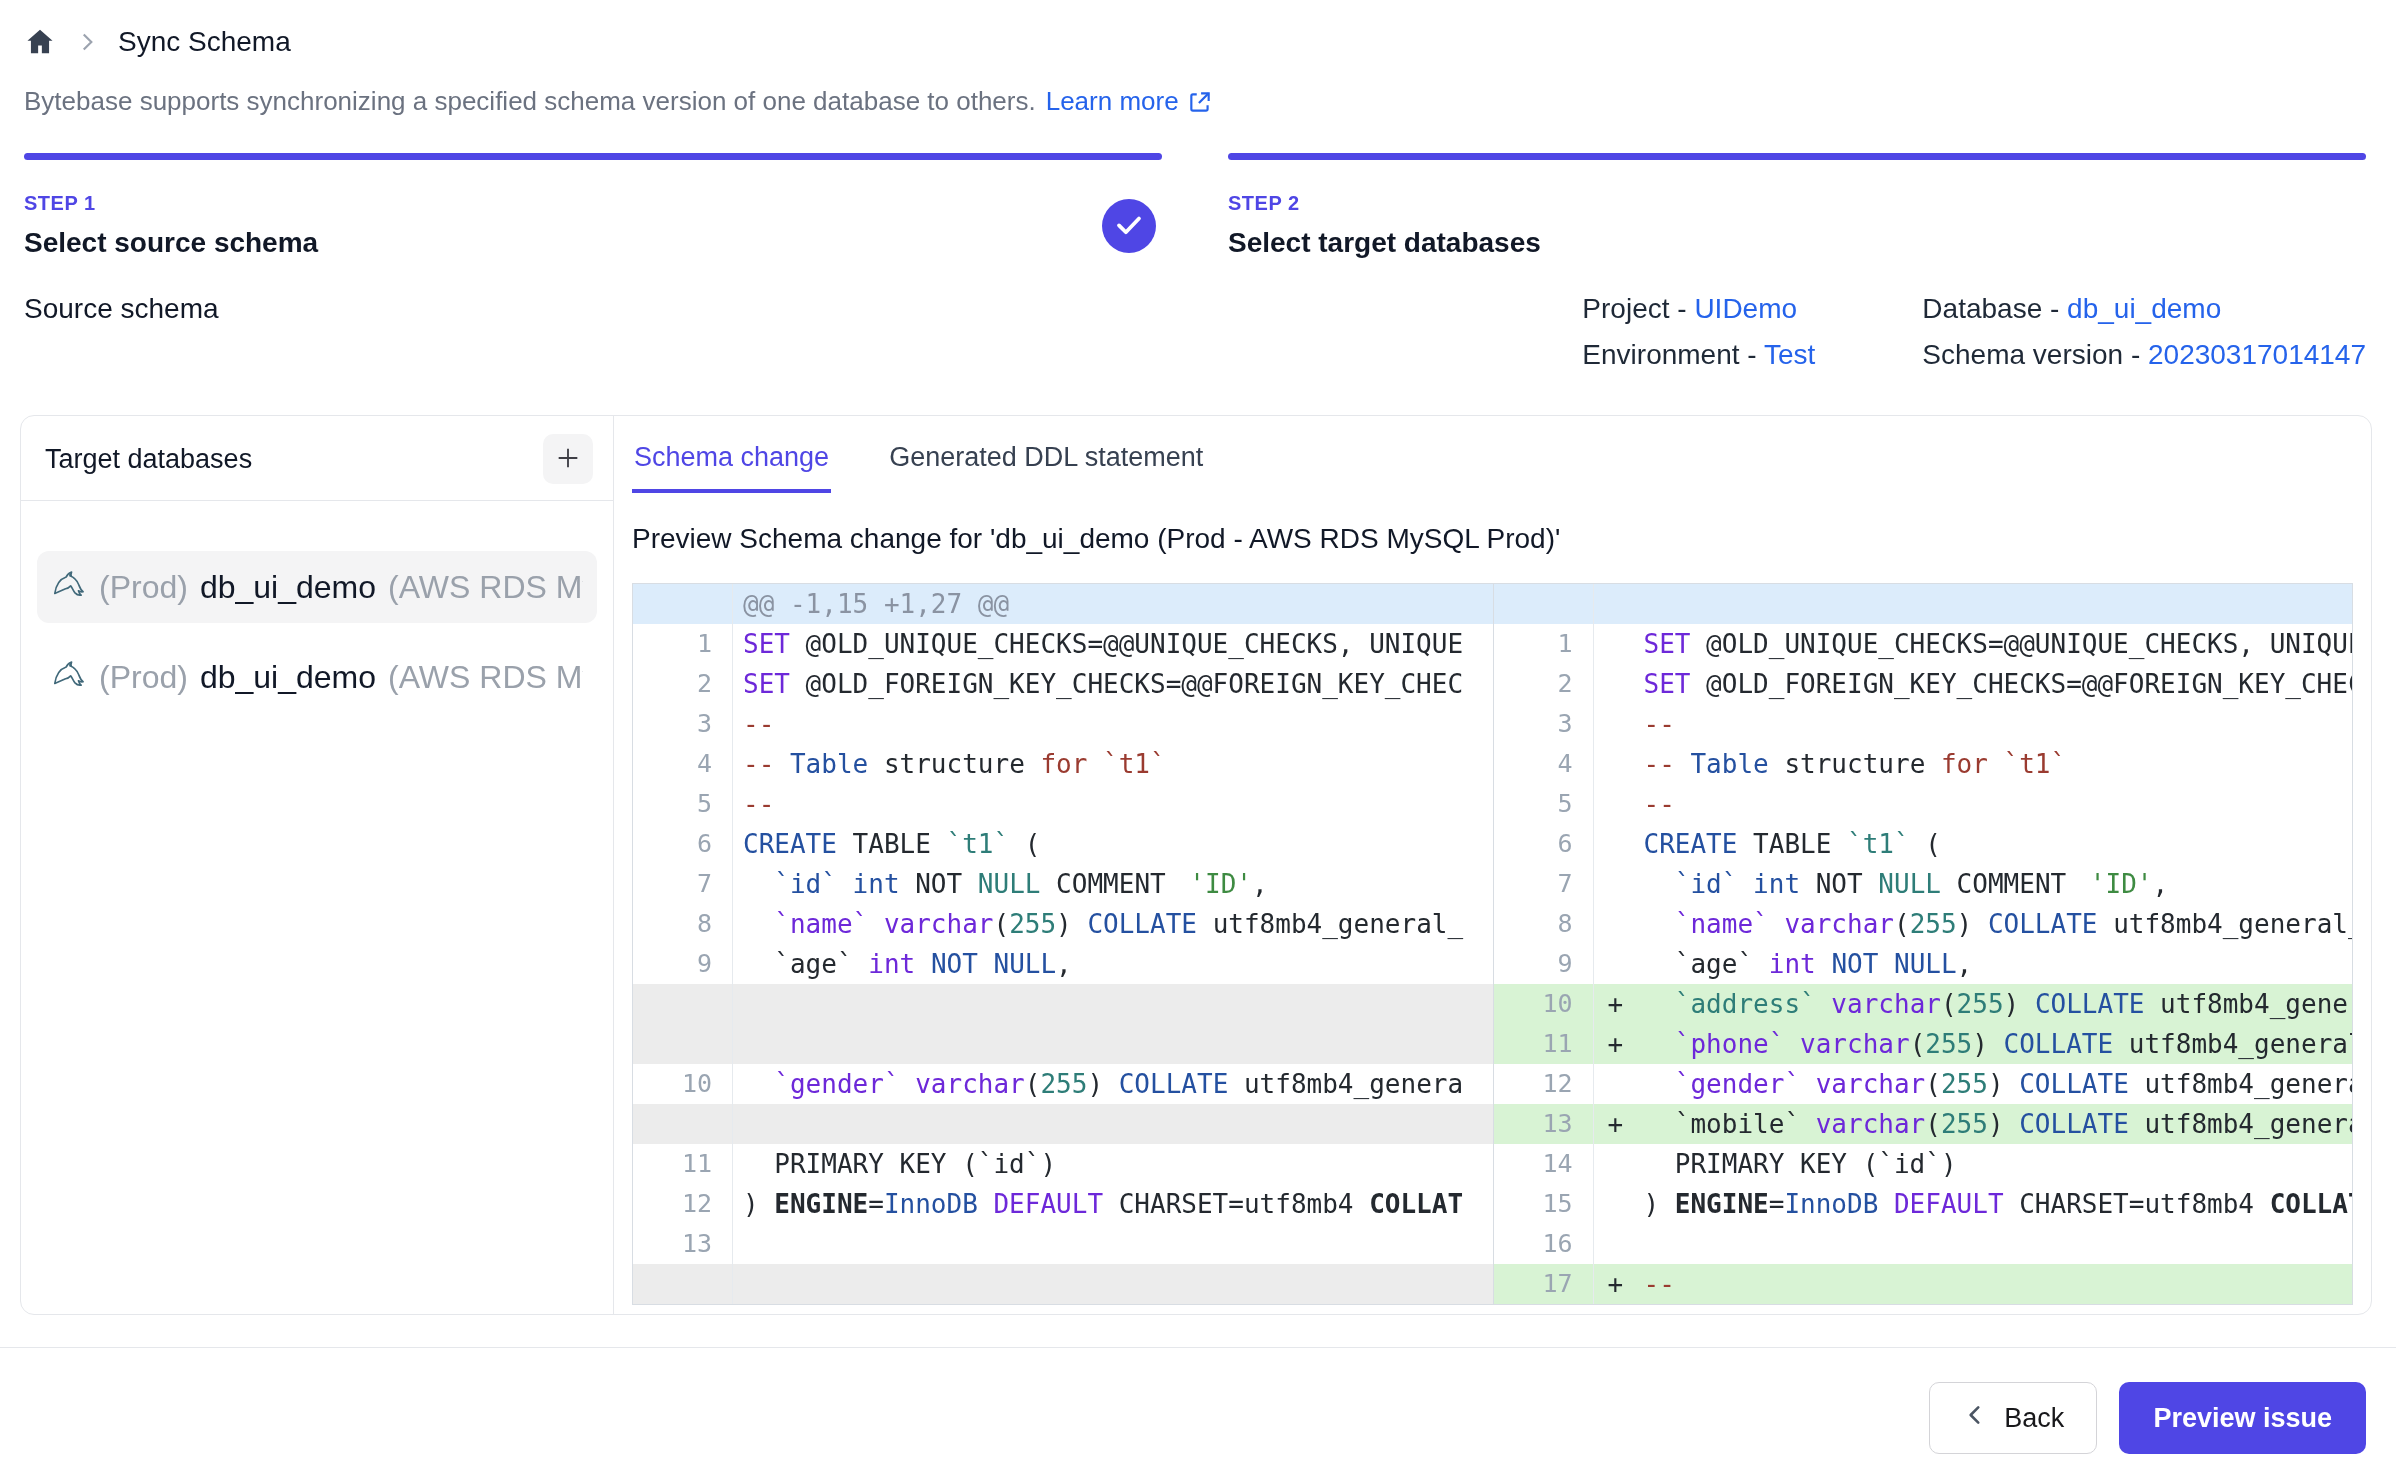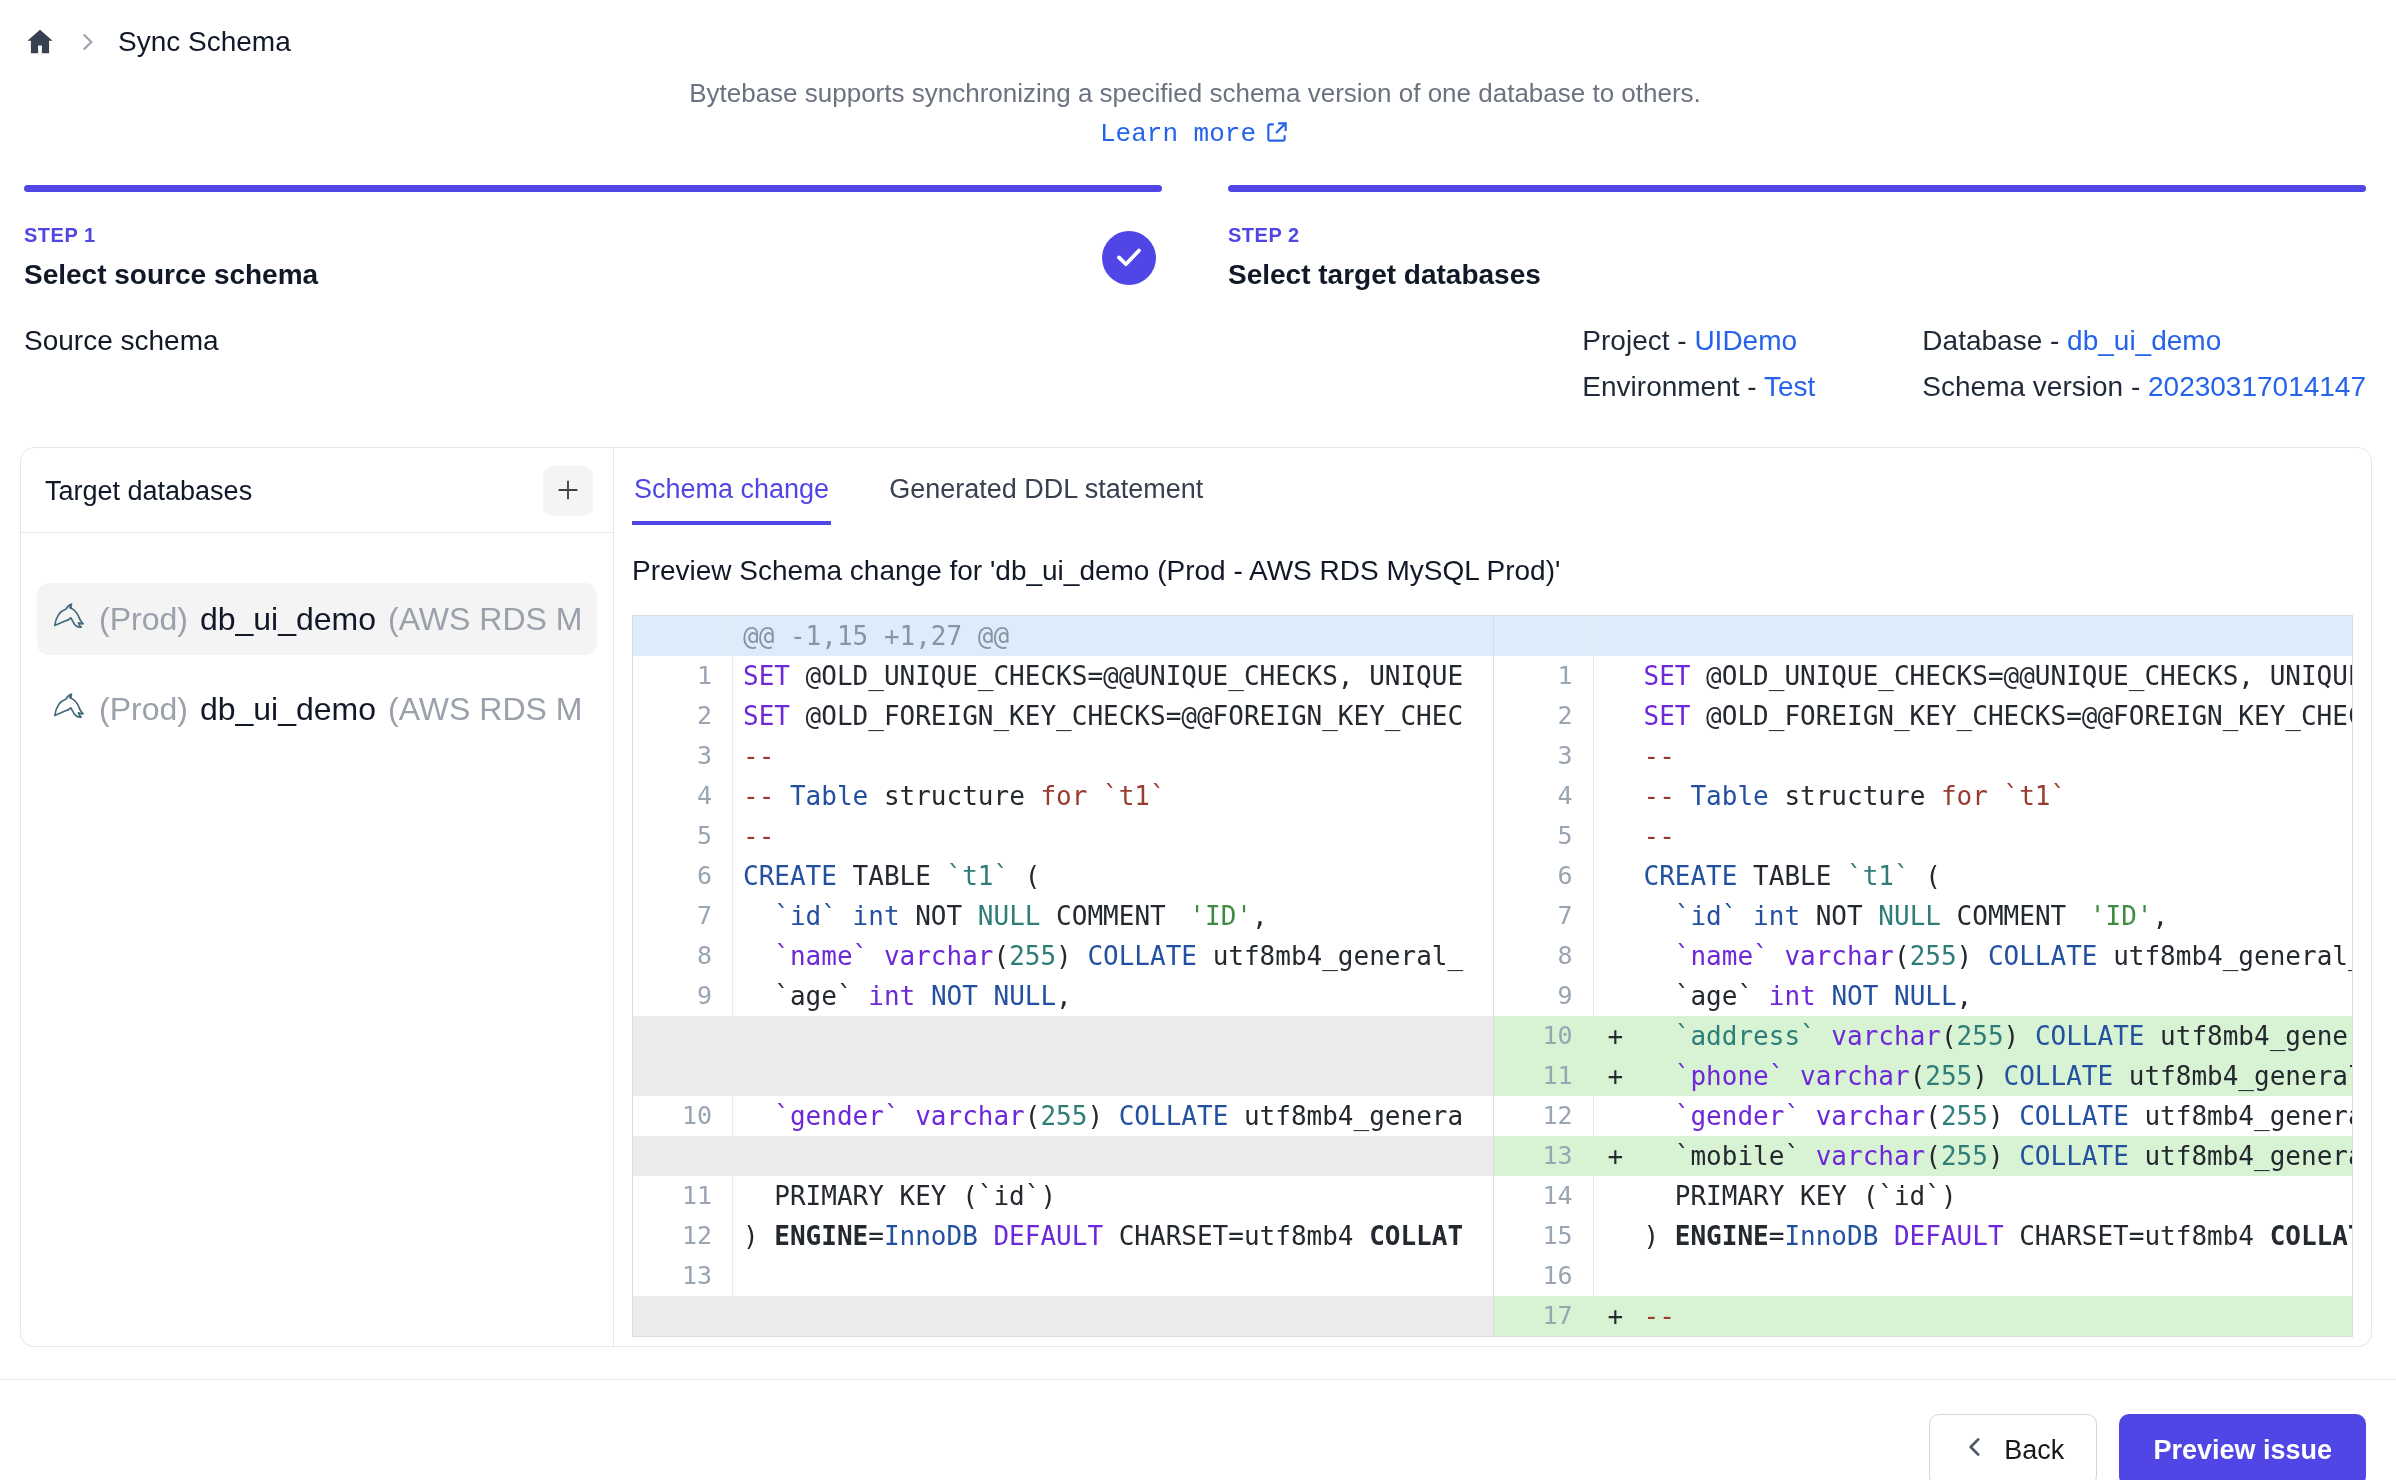--- a/index.html
+++ b/index.html
@@ -5,22 +5,22 @@
   * { margin:0; padding:0; box-sizing:border-box; }
   html,body { width:2396px; height:1480px; background:#fff; font-family:"Liberation Sans", sans-serif; color:#111827; overflow:hidden; }
   .page { width:2396px; height:1480px; position:relative; }
 
   
   .header { padding:26px 30px 0 24px; }
   .breadcrumb { display:flex; align-items:center; gap:18px; }
   .bc-home svg { width:32px; height:32px; display:block; }
   .bc-sep svg { width:26px; height:26px; display:block; }
   .bc-title { font-size:28px; font-weight:500; color:#111827; }
-  .desc { margin-top:20px; font-size:26px; color:#6b7280; display:flex; align-items:center; gap:10px;flex-direction:column; }
-  .desc a { color:#2563eb; text-decoration:none; display:inline-flex; align-items:flex-start; gap:8px; cursor:pointer;font-family:Liberation Mono, monospace; }
+  .desc { margin-top:28px; font-size:26px; color:#6b7280; display:flex; align-items:center; gap:10px; }
+  .desc a { color:#2563eb; text-decoration:none; display:inline-flex; align-items:center; gap:8px; cursor:pointer; }
   .ext-icon svg { width:26px; height:26px; display:block; }
 
   
   .steps { display:flex; gap:66px; margin:36px 30px 0 24px; }
   .step { flex:1; position:relative; }
   .step-bar { height:7px; background:#4f46e5; border-radius:4px; }
   .step-label { margin-top:32px; color:#4f46e5; font-size:20px; font-weight:700; letter-spacing:.5px; }
   .step-title { margin-top:12px; font-size:28px; font-weight:600; color:#111827; }
   .step-check { position:absolute; top:46px; right:6px; width:54px; height:54px; border-radius:50%; background:#4f46e5; display:flex; align-items:center; justify-content:center; }
   .step-check svg { width:30px; height:30px; }

